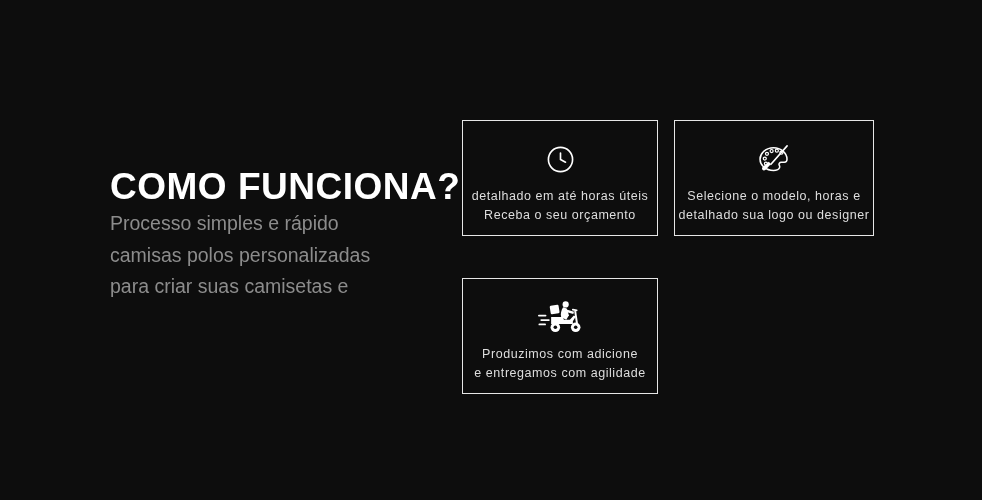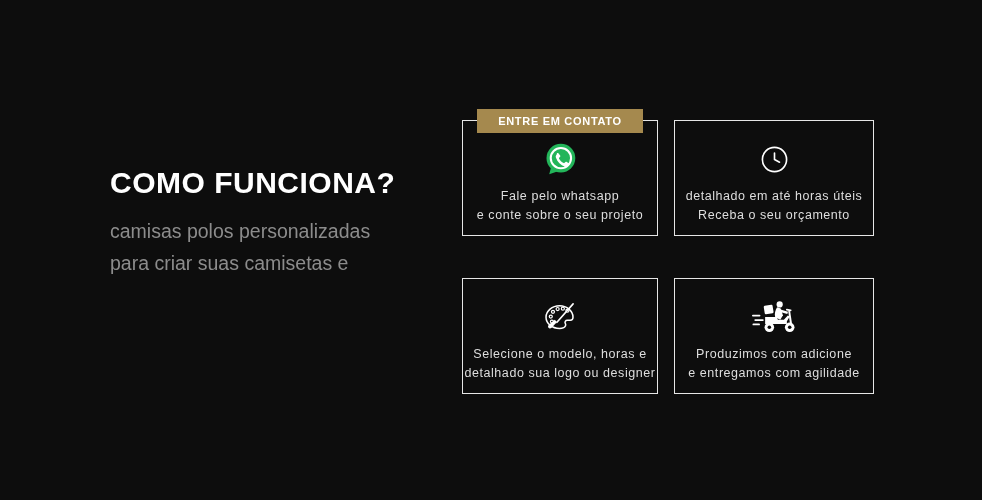--- a/index.html
+++ b/index.html
@@ -17,22 +17,22 @@
     width:982px;height:500px;
     font-family:"Liberation Sans", sans-serif;
     overflow:hidden;position:relative;
   }
   .stage{position:relative;width:982px;height:500px;background:var(--bg);}
 
   
   .hero{position:absolute;left:110px;top:166px;width:345px;}
   .hero h1{
     color:var(--title);
-    font-size:30px;font-weight:800;letter-spacing:.5px;
-    margin-bottom:16px;white-space:nowrap;
+    font-size:37px;font-weight:800;letter-spacing:.5px;
+    margin-bottom:0;white-space:nowrap;
   }
   .hero .sub{font-size:19.5px;color:var(--subtitle);line-height:1.62;font-weight:400;}
   .hero .sub span{display:block;}
 
   
   .cards{
     position:absolute;left:462px;top:120px;
     display:grid;
     grid-template-columns:196px 200px;
     grid-template-rows:116px 116px;
@@ -62,42 +62,28 @@
   .desc span{display:block;white-space:nowrap;}
 </style>
 </head>
 <body>
 
 <div class="stage">
 
   <div class="hero">
     <h1>COMO FUNCIONA?</h1>
     <p class="sub">
+      <span>Processo simples e rápido</span>
       <span>camisas polos personalizadas</span>
       <span>para criar suas camisetas e</span>
     </p>
   </div>
 
   <div class="cards">
 
-    <div class="card">
-      <div class="badge">ENTRE EM CONTATO</div>
-      <div class="icon-box">
-        <svg width="36" height="36" viewBox="0 0 40 40" aria-hidden="true">
-          <path d="M8 37 L10.6 27.5 L17.8 33.6 Z" fill="var(--whatsapp-green,#23b55a)"></path>
-          <circle cx="21" cy="19" r="16" fill="var(--whatsapp-green,#23b55a)"></circle>
-          <circle cx="21" cy="19" r="11.3" fill="none" stroke="#ffffff" stroke-width="2.3"></circle>
-          <path d="M16.6 13.7c.5-.5 1.2-.5 1.6 0l2 2.4c.4.4.3 1-.1 1.4l-1 1c-.3.3-.3.7-.1 1.1 1.1 2.1 2.8 3.8 5 4.9.4.2.8.1 1.1-.2l1-1c.4-.4 1-.5 1.5-.1l2.4 1.9c.5.4.5 1.1.1 1.6l-1.1 1.1c-.9.9-2.3 1.3-3.5.8-4.7-1.7-8.4-5.4-10-10.1-.5-1.2-.1-2.6.8-3.5z" fill="#ffffff"></path>
-        </svg>
-      </div>
-      <p class="desc">
-        <span>Fale pelo whatsapp</span>
-        <span>e conte sobre o seu projeto</span>
-      </p>
-    </div>
 
     <div class="card">
       <div class="icon-box">
         <svg width="29" height="29" viewBox="0 0 30 30" aria-hidden="true">
           <circle cx="15" cy="15" r="12.5" fill="none" stroke="#ffffff" stroke-width="1.7"></circle>
           <path d="M15 8.3 L15 15 L20.2 17.8" fill="none" stroke="#ffffff" stroke-width="1.7" stroke-linecap="round" stroke-linejoin="round"></path>
         </svg>
       </div>
       <p class="desc">
         <span>detalhado em até horas úteis</span>

